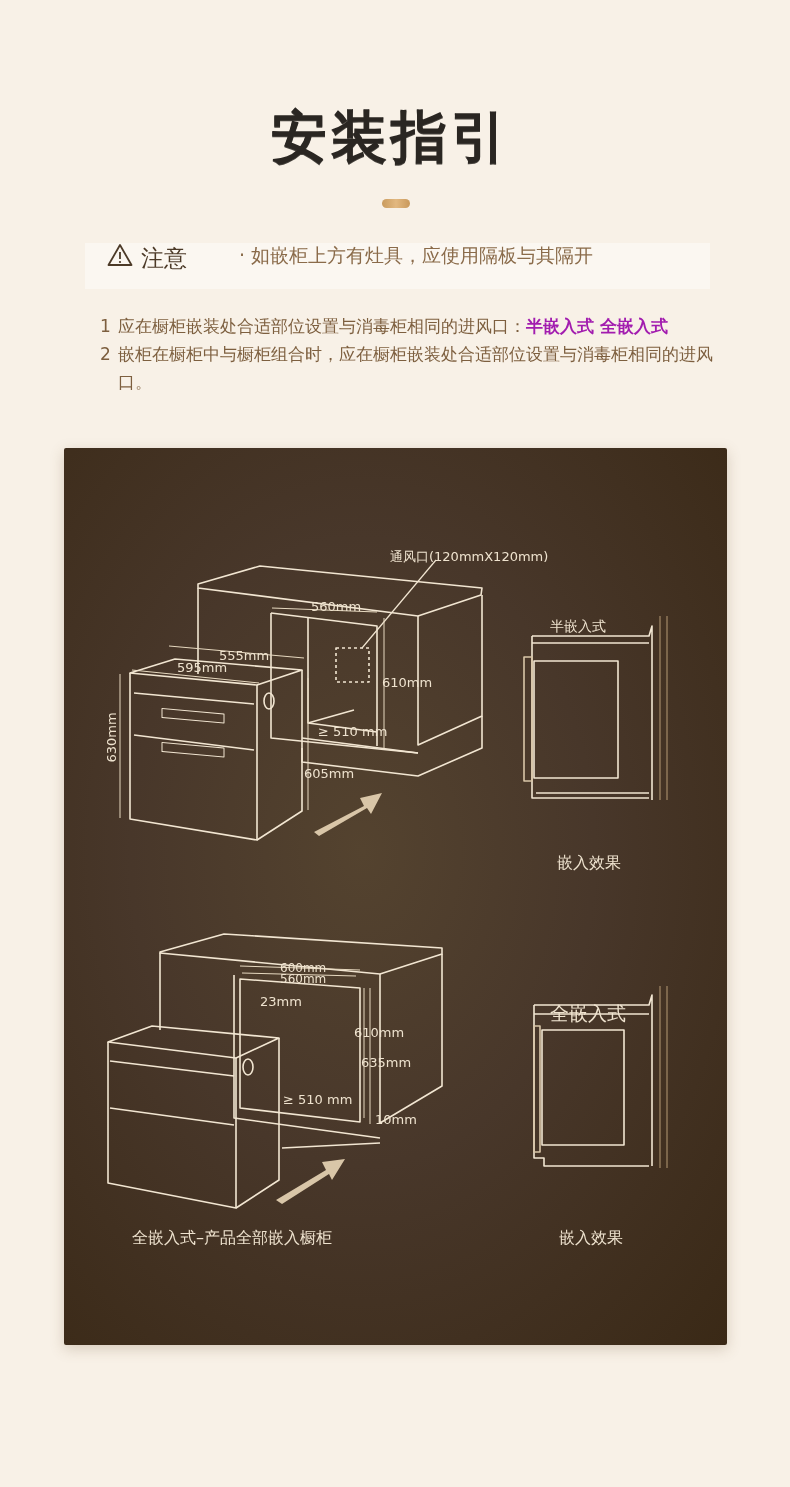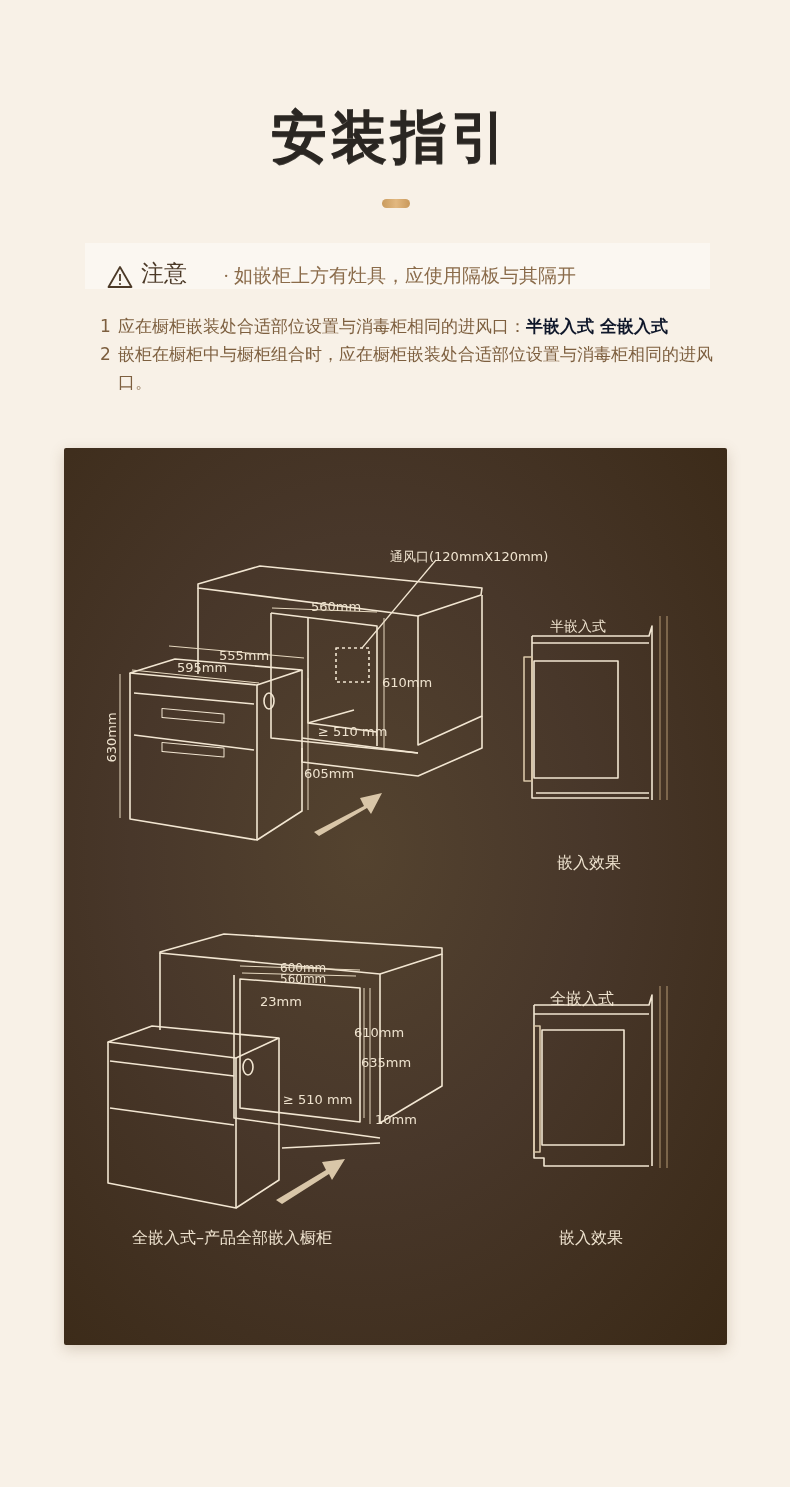--- a/index.html
+++ b/index.html
@@ -14,32 +14,32 @@
     text-align: center; font-size: 56px; font-weight: bold;
     color: #2a2622; letter-spacing: 4px;
     text-shadow: 0 1px 0 #4a4641;
   }
   .title-pill {
     position: absolute; left: 382px; top: 199px; width: 28px; height: 9px;
     border-radius: 5px; background: linear-gradient(90deg,#c99b5e,#e2b880,#c9995c);
   }
   .notice {
     position: absolute; left: 85px; top: 243px; width: 625px; height: 46px;
-    background: #fbf7f1; display: flex; align-items: flex-end;
+    background: #fbf7f1; display: flex; align-items: flex-start;
   }
   .notice .warn { margin-left: 22px; width: 26px; height: 24px; }
   .notice .label { margin-left: 8px; font-size: 23px; color: #4c3a28; }
-  .notice .text { margin-left: 36px; font-size: 19px; color: #8a6b4a; font-family: Liberation Serif, serif; }
+  .notice .text { margin-left: 52px; font-size: 19px; color: #8a6b4a; }
   .steps {
     position: absolute; left: 100px; top: 312px; width: 620px;
     font-size: 17px; line-height: 28px; color: #7d5f3f;
   }
   .steps .row { display: flex; }
   .steps .num { width: 18px; flex: none; }
-  .steps b { color: #0f172a; }
+  .steps b { color: #a21caf; }
   .panel {
     position: absolute; left: 64px; top: 448px; width: 663px; height: 897px;
     border-radius: 2px; overflow: hidden;
     background: radial-gradient(ellipse at 45% 45%, #54432f 0%, #48372a 45%, #3a2916 100%);
     box-shadow: 0 4px 14px rgba(120,90,60,0.25);
   }
   .panel svg { position: absolute; left: 0; top: 0; }
   .cap {
     position: absolute; font-size: 16px; color: #efe3cf; white-space: nowrap;
   }
@@ -175,16 +175,16 @@
   <div class="cap" style="left:486px;top:170px;font-size:14px">半嵌入式</div>
   <div class="cap" style="left:493px;top:405px">嵌入效果</div>
 
   <div class="cap" style="left:216px;top:513px;font-size:12px">600mm</div>
   <div class="cap" style="left:216px;top:524px;font-size:12px">560mm</div>
   <div class="cap" style="left:196px;top:546px;font-size:13px">23mm</div>
   <div class="cap" style="left:290px;top:577px;font-size:13px">610mm</div>
   <div class="cap" style="left:297px;top:607px;font-size:13px">635mm</div>
   <div class="cap" style="left:219px;top:644px;font-size:13px">≥ 510 mm</div>
   <div class="cap" style="left:311px;top:664px;font-size:13px">10mm</div>
-  <div class="cap" style="left:486px;top:541px;font-size:16px">全嵌入式</div>
+  <div class="cap" style="left:486px;top:553px;font-size:19px">全嵌入式</div>
   <div class="cap" style="left:68px;top:780px">全嵌入式–产品全部嵌入橱柜</div>
   <div class="cap" style="left:495px;top:780px">嵌入效果</div>
 </div>
 
 </body></html>

